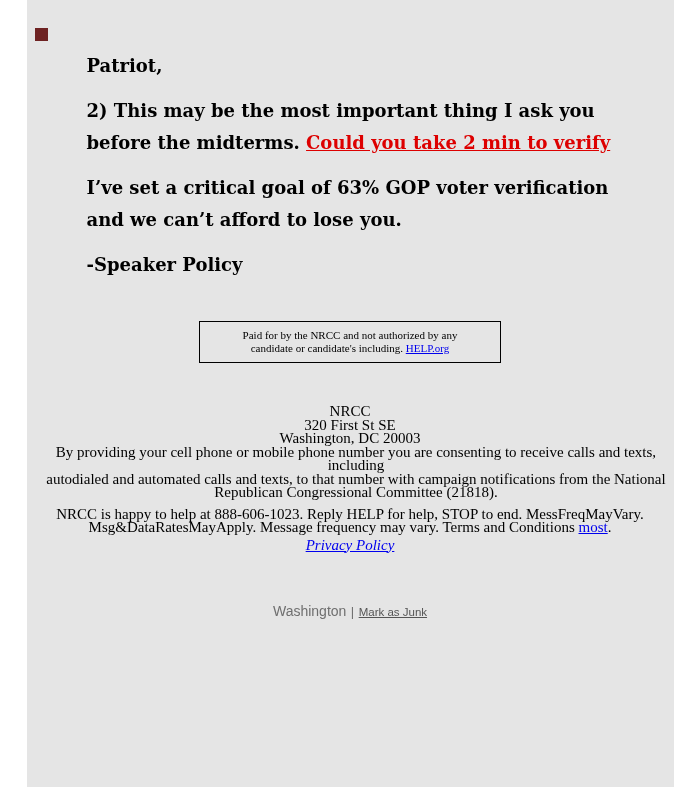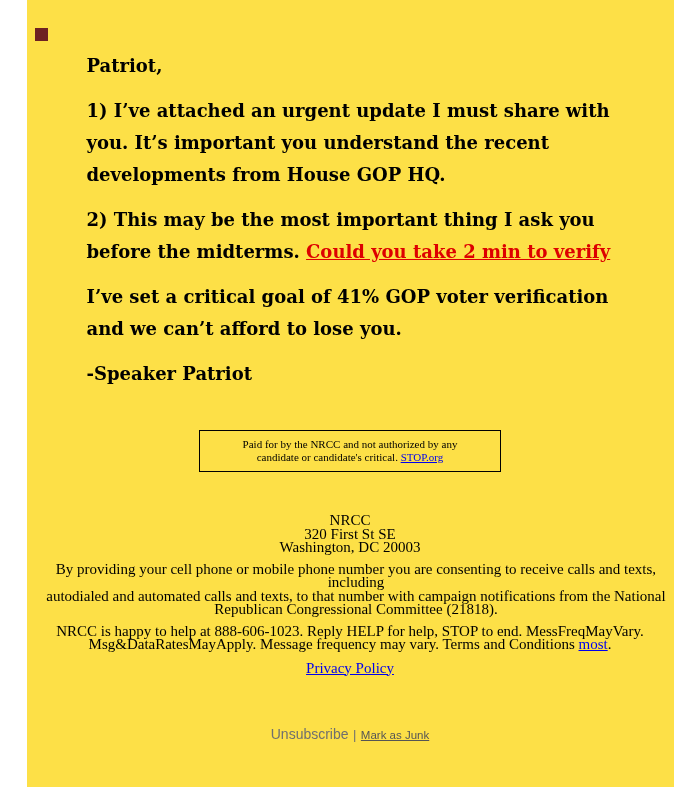--- a/index.html
+++ b/index.html
@@ -1,21 +1,21 @@
 <!DOCTYPE html>
 <html><head>
 <meta charset="utf-8">
 <style>
   html, body { margin: 0; padding: 0; background: #ffffff; }
   .email {
     position: relative;
     width: 647px;
     height: 787px;
     margin: 0 auto;
-    background: #fde047;
+    background: #e5e5e5;
     overflow: hidden;
     font-family: "DejaVu Serif", "Liberation Serif", serif;
     color: #000000;
   }
   .placeholder-square {
     position: absolute;
     left: 8px;
     top: 28px;
     width: 13px;
     height: 13px;
@@ -48,23 +48,23 @@
   .footer {
     margin-top: 42px;
     text-align: center;
     font-family: "Liberation Serif", serif;
     font-size: 15px;
     line-height: 13.5px;
     font-weight: normal;
     color: #000000;
   }
   .footer p { margin: 0; white-space: pre-line; }
-  .footer .consent { margin-top: 8px; padding-left: 12px; }
+  .footer .consent { margin-top: 0; padding-left: 12px; }
   .footer .help { margin-top: 8px; white-space: normal; }
-  .footer .privacy { margin-top: 10px; white-space: normal; }
+  .footer .privacy { margin-top: 4px; white-space: normal; font-style: italic; }
   a.blue-link { text-decoration: underline; cursor: pointer; }
   .unsub-row {
     margin-top: 50px;
     text-align: center;
     font-family: "Liberation Sans", "DejaVu Sans", sans-serif;
   }
   .unsub-row a { cursor: pointer; }
   .unsub-link { font-size: 14px; text-decoration: none; }
   .unsub-sep { font-size: 13px; }
   .junk-link { font-size: 11.5px; text-decoration: underline; }
@@ -72,45 +72,42 @@
 </head>
 <body>
 
 <div class="email">
 
   <div class="placeholder-square" style="background: rgb(110, 34, 34);"></div>
 
   <div class="content">
     <p>Patriot,</p>
 
-    <p>1) I’ve attached an urgent update I must share with
-you. It’s important you understand the recent
-developments from House GOP HQ.</p>
 
     <p class="mixed"><span>2) This may be the most important thing I ask you</span><br><span>before the midterms. </span><a class="red-link" style="color: rgb(221, 0, 0);"><span>Could you take 2 min to verify</span><br></a></p>
 
-    <p>I’ve set a critical goal of 41% GOP voter verification
+    <p>I’ve set a critical goal of 63% GOP voter verification
 and we can’t afford to lose you.</p>
 
-    <p>-Speaker Patriot</p>
+    <p>-Speaker Policy</p>
   </div>
 
-  <div class="paidfor-box"><span>Paid for by the NRCC and not authorized by any</span><br><span>candidate or candidate's critical. </span><a class="blue-link" style="color: rgb(0, 0, 238);">STOP.org</a></div>
+  <div class="paidfor-box"><span>Paid for by the NRCC and not authorized by any</span><br><span>candidate or candidate's including. </span><a class="blue-link" style="color: rgb(0, 0, 238);">HELP.org</a></div>
 
   <div class="footer">
     <p><span>NRCC</span><br><span>320 First St SE</span><br><span>Washington, DC 20003</span></p>
 
     <p class="consent">By providing your cell phone or mobile phone number you are consenting to receive calls and texts, including
 autodialed and automated calls and texts, to that number with campaign notifications from the National
 Republican Congressional Committee (21818).</p>
 
     <p class="help"><span>NRCC is happy to help at 888-606-1023. Reply HELP for help, STOP to end. MessFreqMayVary.</span><br><span>Msg&amp;DataRatesMayApply. Message frequency may vary. Terms and Conditions </span><a class="blue-link" style="color: rgb(0, 0, 238);">most</a><span>.</span></p>
 
     <p class="privacy"><a class="blue-link" style="color: rgb(0, 0, 238);">Privacy Policy</a></p>
   </div>
 
   <div class="unsub-row">
-    <a class="unsub-link" style="color: rgb(111, 111, 111);">Unsubscribe</a>
+    <a class="unsub-link" style="color: rgb(111, 111, 111);">Washington</a>
     <span class="unsub-sep" style="color: rgb(111, 111, 111);">|</span>
     <a class="junk-link" style="color: rgb(85, 85, 85); margin-top: 42px;">Mark as Junk</a>
   </div>
 
 </div>
 
 </body></html>

